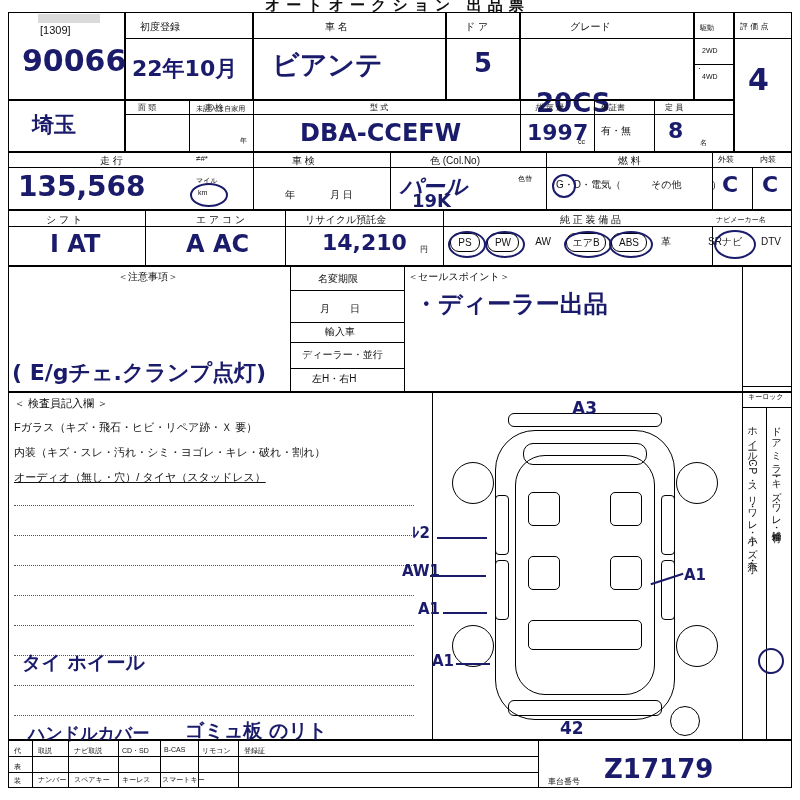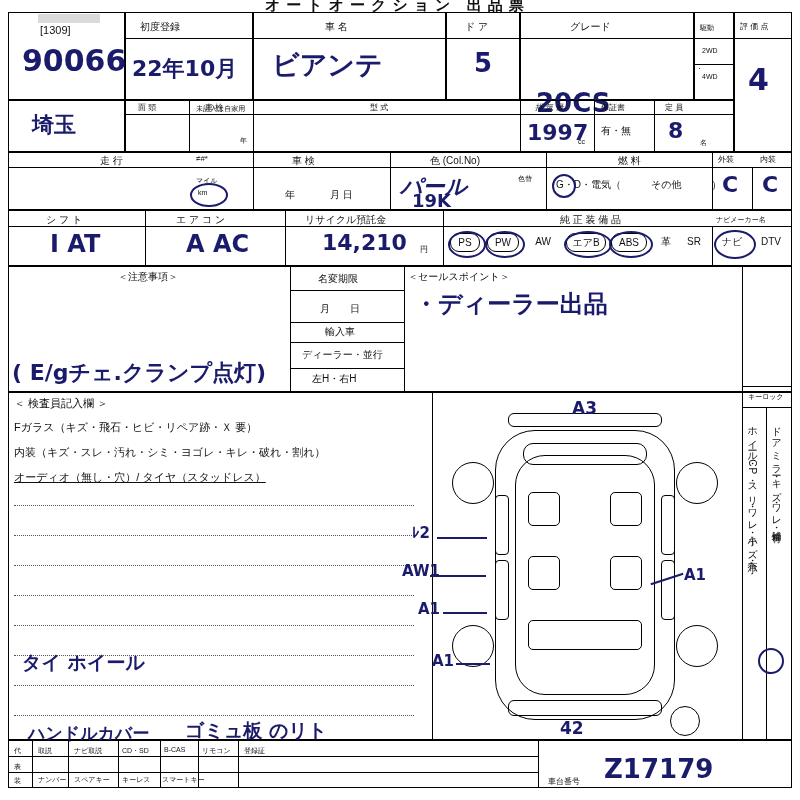--- a/index.html
+++ b/index.html
@@ -80,39 +80,41 @@
   <div class="vline" style="left:253px;top:100px;height:52px;"></div>
   <div class="vline" style="left:520px;top:100px;height:52px;"></div>
   <div class="vline" style="left:594px;top:100px;height:52px;"></div>
   <div class="vline" style="left:654px;top:100px;height:52px;"></div>
 
   <div class="lbl sm" style="left:138px;top:102px;">面 頭</div>
   <div class="lbl sm" style="left:205px;top:102px;">車 検</div>
   <div class="lbl xs" style="left:196px;top:104px;">未記入は自家用</div>
   <div class="lbl xs" style="left:240px;top:136px;">年</div>
   <div class="lbl sm" style="left:370px;top:102px;">型 式</div>
+  <div class="hw b" style="left:300px;top:119px;font-size:24px;">DBA-CCEFW</div>
   <div class="lbl sm" style="left:535px;top:102px;font-style:italic;">排 気 量</div>
   <div class="hw b" style="left:527px;top:120px;font-size:22px;">1997</div>
   <div class="lbl xs" style="left:578px;top:138px;">cc</div>
   <div class="lbl sm" style="left:601px;top:102px;">保証書</div>
   <div class="lbl" style="left:601px;top:124px;">有・無</div>
   <div class="lbl sm" style="left:665px;top:102px;">定 員</div>
   <div class="hw b" style="left:668px;top:118px;font-size:22px;">8</div>
   <div class="lbl xs" style="left:700px;top:138px;">名</div>
 
   <div class="bx" style="left:8px;top:152px;width:784px;height:58px;"></div>
   <div class="hline" style="left:8px;top:167px;width:784px;"></div>
   <div class="vline" style="left:253px;top:152px;height:58px;"></div>
   <div class="vline" style="left:390px;top:152px;height:58px;"></div>
   <div class="vline" style="left:546px;top:152px;height:58px;"></div>
   <div class="vline" style="left:712px;top:152px;height:58px;"></div>
   <div class="vline" style="left:752px;top:167px;height:43px;"></div>
 
   <div class="lbl" style="left:100px;top:154px;">走 行</div>
   <div class="lbl sm" style="left:196px;top:154px;">≠#*</div>
+  <div class="hw b" style="left:18px;top:170px;font-size:28px;">135,568</div>
   <div class="lbl xs" style="left:196px;top:176px;">マイル</div>
   <div class="lbl xs" style="left:198px;top:189px;">km</div>
   <div class="circ" style="left:190px;top:183px;width:34px;height:20px;border-radius:50%;"></div>
 
   <div class="lbl" style="left:292px;top:154px;">車 検</div>
   <div class="lbl" style="left:285px;top:188px;">年</div>
   <div class="lbl" style="left:330px;top:188px;">月 日</div>
 
   <div class="lbl" style="left:430px;top:154px;">色 (Col.No)</div>
   <div class="hw b" style="left:400px;top:172px;font-size:22px;font-style:italic;">パール</div>
@@ -131,41 +133,41 @@
   <div class="bx" style="left:8px;top:210px;width:784px;height:56px;"></div>
   <div class="hline" style="left:8px;top:226px;width:784px;"></div>
   <div class="vline" style="left:145px;top:210px;height:56px;"></div>
   <div class="vline" style="left:285px;top:210px;height:56px;"></div>
   <div class="vline" style="left:443px;top:210px;height:56px;"></div>
   <div class="vline" style="left:712px;top:226px;height:40px;"></div>
 
   <div class="lbl" style="left:46px;top:213px;">シ フ ト</div>
   <div class="hw b" style="left:50px;top:230px;font-size:24px;">I AT</div>
 
-  <div class="lbl" style="left:176px;top:213px;">エ ア コ ン</div>
+  <div class="lbl" style="left:196px;top:213px;">エ ア コ ン</div>
   <div class="hw b" style="left:186px;top:230px;font-size:24px;">A AC</div>
 
   <div class="lbl" style="left:305px;top:213px;">リサイクル預託金</div>
   <div class="hw b" style="left:322px;top:230px;font-size:22px;">14,210</div>
   <div class="lbl sm" style="left:420px;top:244px;">円</div>
 
   <div class="lbl" style="left:560px;top:213px;">純 正 装 備 品</div>
   <div class="lbl xs" style="left:716px;top:215px;">ナビメーカー名</div>
 
   <div class="opt" style="left:450px;top:233px;width:30px;">PS</div>
   <div class="circ" style="left:448px;top:231px;width:34px;height:23px;"></div>
   <div class="opt" style="left:487px;top:233px;width:32px;">PW</div>
   <div class="circ" style="left:485px;top:231px;width:36px;height:23px;"></div>
   <div class="opt" style="left:526px;top:233px;width:34px;border:none;">AW</div>
   <div class="opt" style="left:566px;top:233px;width:40px;">エアB</div>
   <div class="circ" style="left:564px;top:231px;width:44px;height:23px;"></div>
   <div class="opt" style="left:611px;top:233px;width:36px;">ABS</div>
   <div class="circ" style="left:609px;top:231px;width:40px;height:23px;"></div>
   <div class="opt" style="left:655px;top:233px;width:22px;border:none;">革</div>
-  <div class="opt" style="left:682px;top:233px;width:24px;border:none;">SR</div>
+  <div class="opt" style="left:703px;top:233px;width:24px;border:none;">SR</div>
   <div class="opt" style="left:716px;top:233px;width:32px;border:none;">ナビ</div>
   <div class="circ" style="left:714px;top:230px;width:38px;height:25px;"></div>
   <div class="opt" style="left:754px;top:233px;width:34px;border:none;">DTV</div>
 
   <div class="bx" style="left:8px;top:266px;width:784px;height:126px;"></div>
   <div class="vline" style="left:290px;top:266px;height:126px;"></div>
   <div class="vline" style="left:404px;top:266px;height:126px;"></div>
   <div class="vline" style="left:742px;top:266px;height:126px;"></div>
   <div class="hline" style="left:290px;top:290px;width:114px;"></div>
   <div class="hline" style="left:290px;top:322px;width:114px;"></div>

